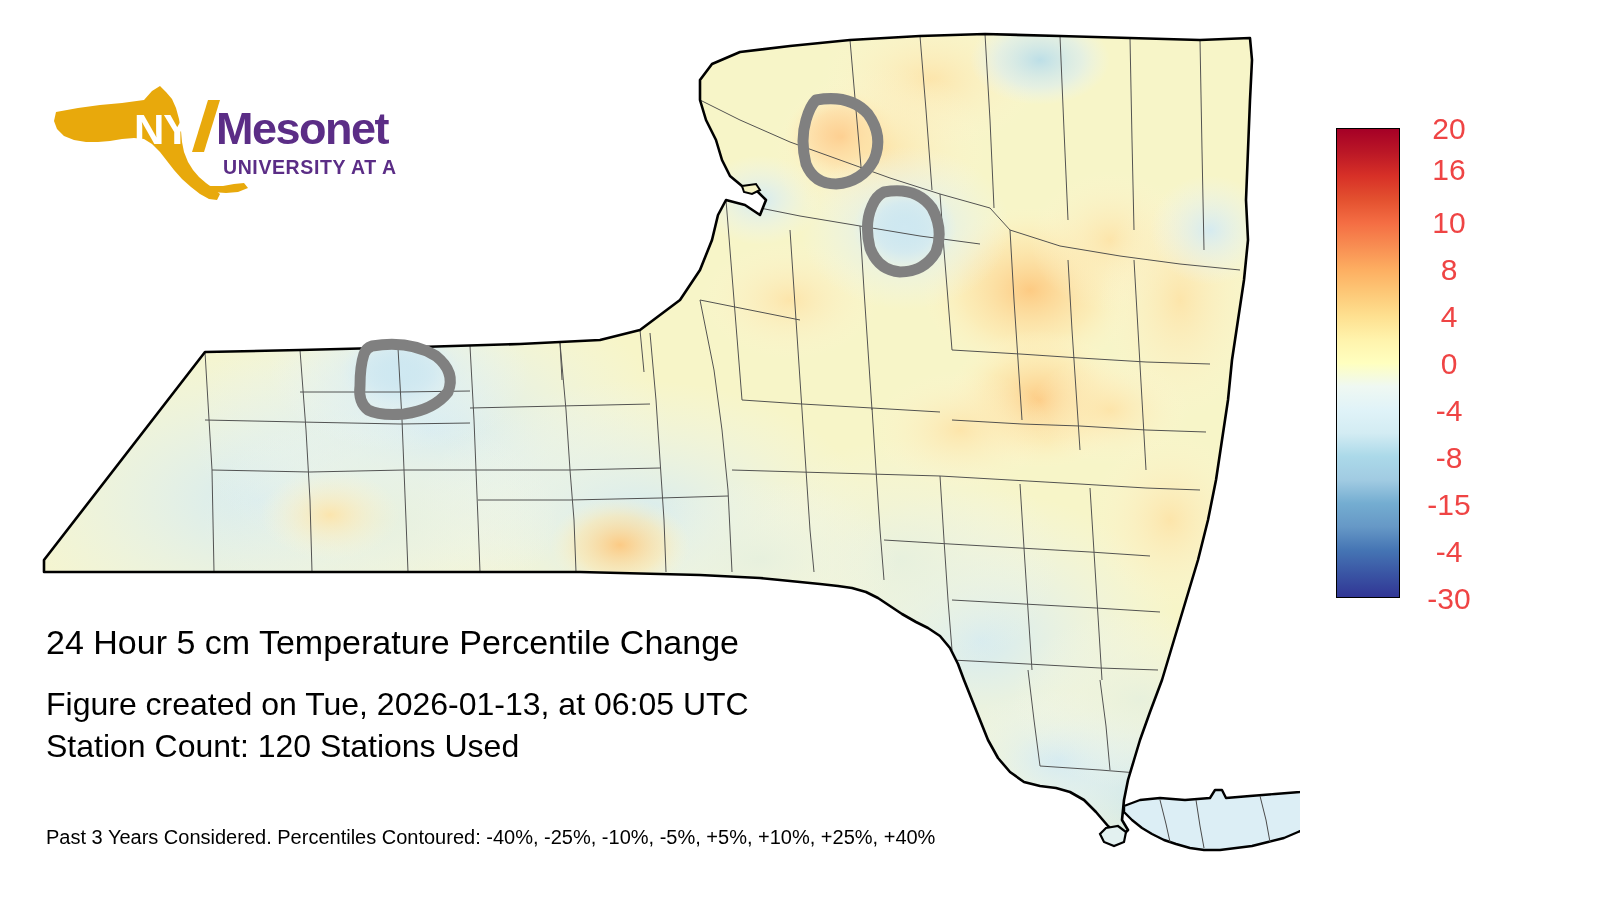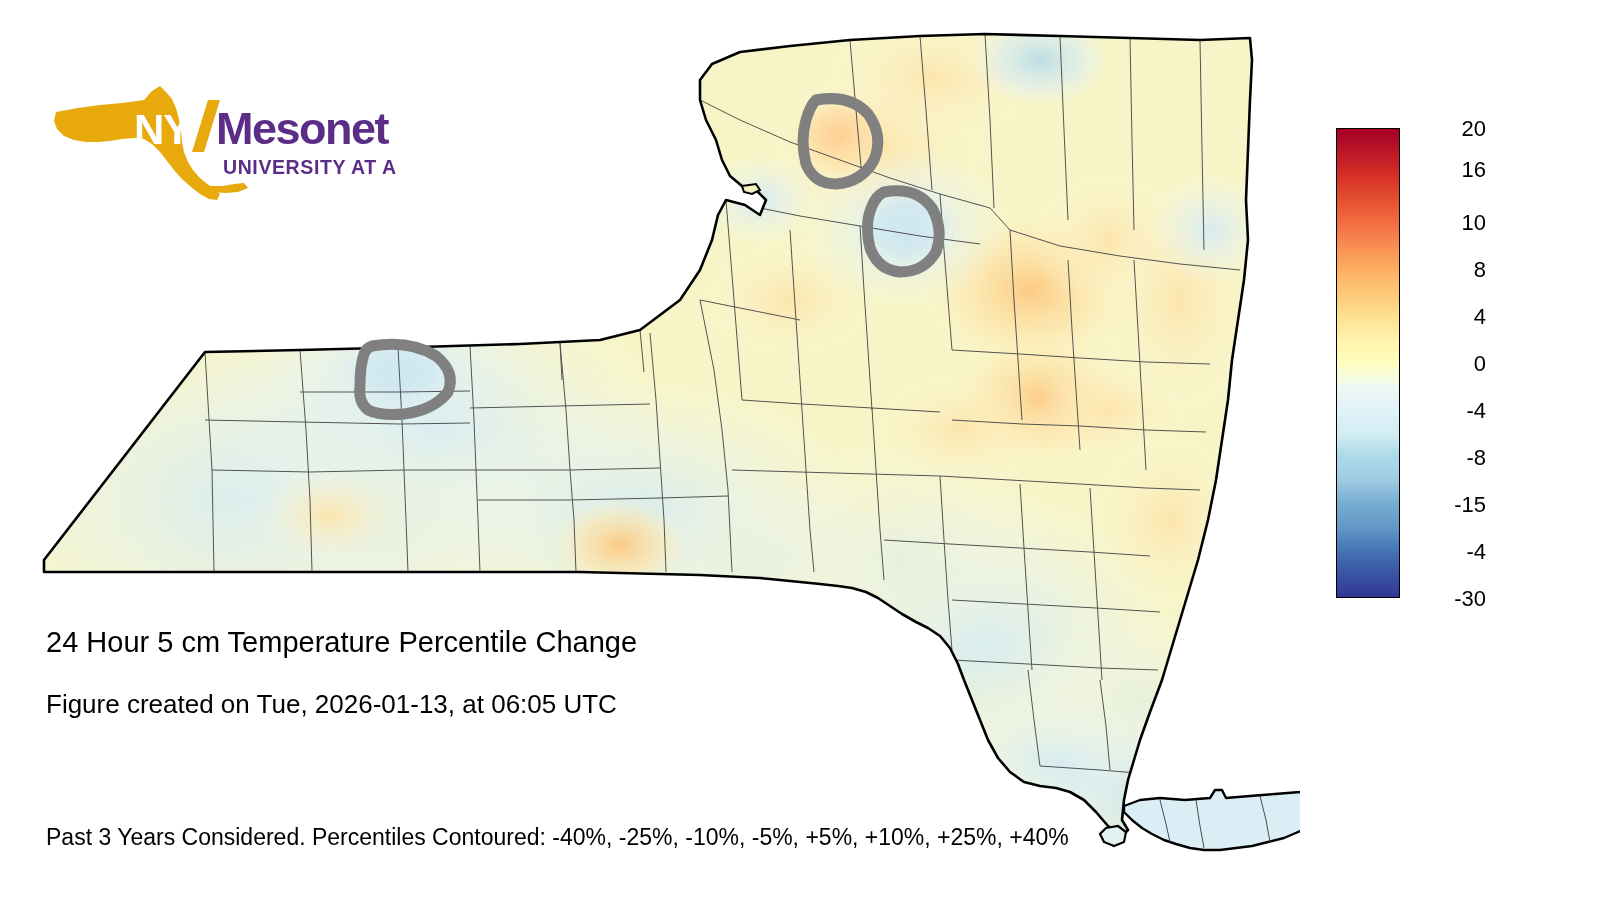--- a/index.html
+++ b/index.html
@@ -57,51 +57,51 @@
     position: absolute;
     left: 76px;
     top: 0px;
     width: 120px;
     height: 486px;
   }
   .cb-tick {
     position: absolute;
     left: 0;
     width: 74px;
-    text-align: right;
-    font-size: 22px;
+    text-align: center;
+    font-size: 30px;
     line-height: 27px;
-    color: #000000;
+    color: #ef4444;
   }
 
   
   #text-block {
     position: absolute;
     left: 46px;
     top: 622px;
     width: 1100px;
   }
   #fig-title {
-    font-size: 29px;
+    font-size: 34px;
     line-height: 40px;
     letter-spacing: 0px;
     white-space: nowrap;
   }
   .fig-sub {
-    font-size: 26px;
+    font-size: 32px;
     line-height: 32px;
     white-space: nowrap;
   }
   #fig-created { margin-top: 26px; }
   #fig-stations { margin-top: 10px; }
   #fig-footnote {
     position: absolute;
     left: 46px;
     top: 826px;
-    font-size: 23px;
+    font-size: 20px;
     line-height: 22px;
     white-space: nowrap;
   }
 </style>
 </head>
 <body>
 
 <div id="logo">
   <svg viewBox="0 0 348 122" xmlns="http://www.w3.org/2000/svg">
 
@@ -345,15 +345,16 @@
       <div class="cb-tick" style="top: 324px;">-8</div>
       <div class="cb-tick" style="top: 371px;">-15</div>
       <div class="cb-tick" style="top: 418px;">-4</div>
       <div class="cb-tick" style="top: 465px;">-30</div>
     </div>
 </div>
 
 <div id="text-block">
   <div id="fig-title">24 Hour 5 cm Temperature Percentile Change</div>
   <div id="fig-created" class="fig-sub">Figure created on Tue, 2026-01-13, at 06:05 UTC</div>
+  <div id="fig-stations" class="fig-sub">Station Count: 120 Stations Used</div>
 </div>
 
 <div id="fig-footnote">Past 3 Years Considered. Percentiles Contoured: -40%, -25%, -10%, -5%, +5%, +10%, +25%, +40%</div>
 
 </body></html>

